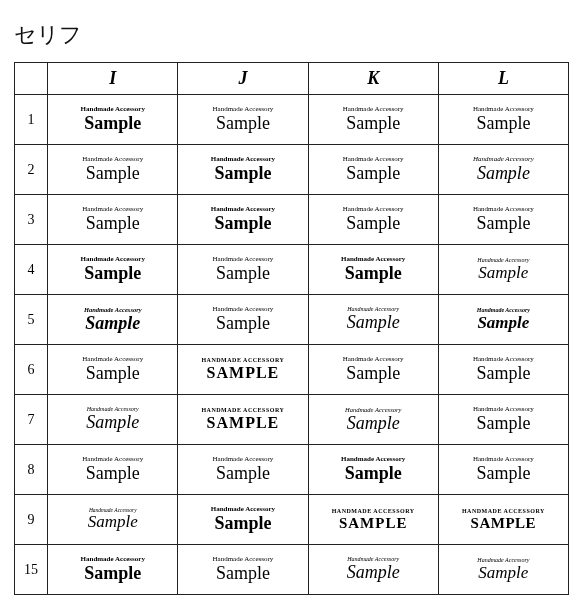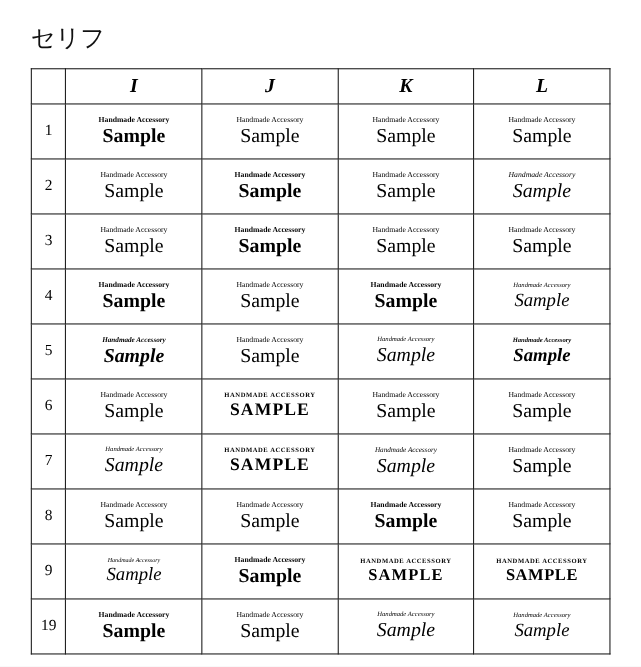--- a/index.html
+++ b/index.html
@@ -8,21 +8,21 @@
       display: flex;
       justify-content: center;
       align-items: center;
       min-height: 100vh;
       font-family: serif;
     }
     .page {
       width: 583px;
       height: 606px;
       background: white;
-      padding: 20px 28px;
+      padding: 20px 14px;
       position: relative;
     }
     .page-title {
       font-family: serif;
       font-size: 22px;
       margin-bottom: 12px;
       color: #111;
     }
     table {
       border-collapse: collapse;
@@ -354,21 +354,21 @@
           <span class="sample-label">Handmade Accessory</span>
           <span class="sample-word">SAMPLE</span>
         </td>
         <td class="cell r9c4">
           <span class="sample-label">Handmade Accessory</span>
           <span class="sample-word">SAMPLE</span>
         </td>
       </tr>
 
       <tr>
-        <td class="row-header">19</td>
+        <td class="row-header">15</td>
         <td class="cell r10c1">
           <span class="sample-label">Handmade Accessory</span>
           <span class="sample-word">Sample</span>
         </td>
         <td class="cell r10c2">
           <span class="sample-label">Handmade Accessory</span>
           <span class="sample-word">Sample</span>
         </td>
         <td class="cell r10c3">
           <span class="sample-label">Handmade Accessory</span>

